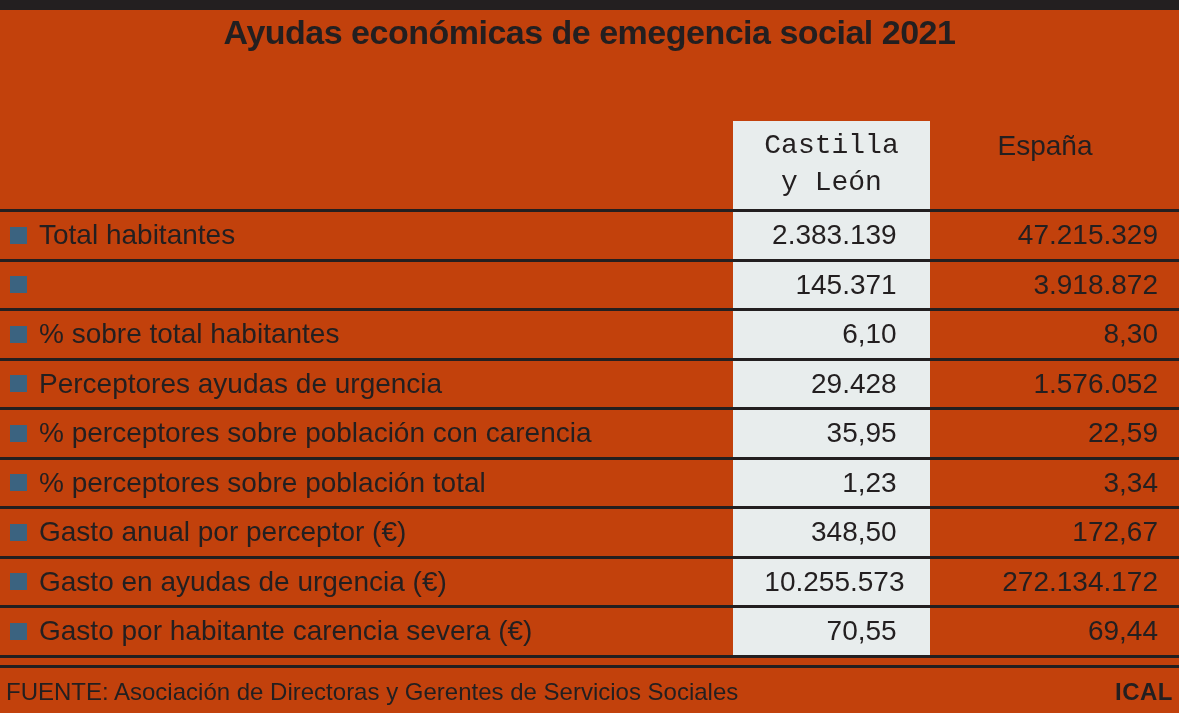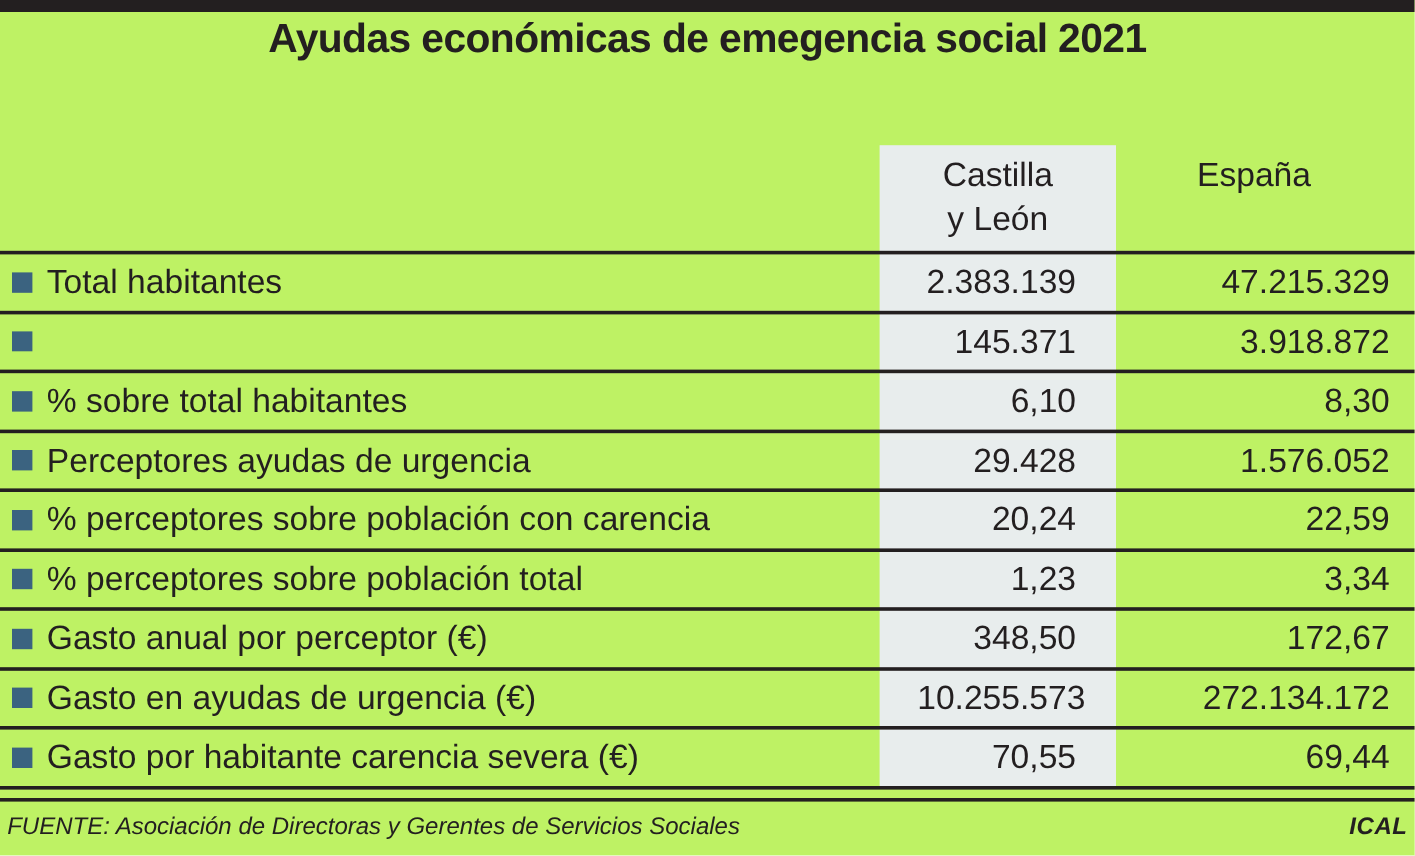--- a/index.html
+++ b/index.html
@@ -5,21 +5,21 @@
   :root{
     --rule:#231f20;
     --shade:#e8eded;
     --bullet:#3b6380;
     --text:#231f20;
   }
   html,body{margin:0;padding:0;background:#ffffff;}
   .stage{
     position:relative;
     width:1179px;height:713px;
-    background:#bef264;
+    background:#c2410c;
     font-family:"Liberation Sans", sans-serif;
     color:var(--text);
     overflow:hidden;
   }
   .topbar{
     position:absolute;left:0;top:0;width:1179px;height:10px;
     background:var(--rule);
   }
   .title{
     position:absolute;left:0;top:13px;width:1179px;
@@ -34,21 +34,21 @@
   }
   .table{
     position:absolute;left:0;top:121px;width:1179px;
   }
   .header-row{
     display:flex;height:88px;box-sizing:border-box;
   }
   .h-spacer{width:733px;}
   .h-cyl{
     width:197px;text-align:center;
-    font-size:28px;line-height:37px;padding-top:6px;box-sizing:border-box;
+    font-size:28px;line-height:37px;padding-top:6px;box-sizing:border-box;font-family:Liberation Mono, monospace;
   }
   .h-esp{
     width:230px;text-align:center;
     font-size:28px;line-height:37px;padding-top:6px;box-sizing:border-box;
   }
   .row{
     display:flex;align-items:center;
     height:49.5px;box-sizing:border-box;
     border-top:3px solid var(--rule);
     font-size:28px;
@@ -76,22 +76,21 @@
     white-space:nowrap;
   }
   .double-rule{
     height:13px;box-sizing:border-box;
     border-top:3px solid var(--rule);
     border-bottom:3px solid var(--rule);
   }
   .footer{
     position:absolute;left:6px;top:678px;width:1167px;
     display:flex;justify-content:space-between;align-items:baseline;
-    font-size:20px;
-    font-style:italic;
+    font-size:24px;
   }
   .credit{font-weight:bold;letter-spacing:0.5px;}
 </style>
 </head>
 <body>
 
 <div class="stage">
 
   <div class="topbar"></div>
 
@@ -144,21 +143,21 @@
     </div>
     <div class="cyl-cell">29.428</div>
     <div class="esp-cell">1.576.052</div>
   </div>
 
   <div class="row">
     <div class="label-cell">
       <span class="bullet"></span>
       <span>% perceptores sobre población con carencia</span>
     </div>
-    <div class="cyl-cell">20,24</div>
+    <div class="cyl-cell">35,95</div>
     <div class="esp-cell">22,59</div>
   </div>
 
   <div class="row">
     <div class="label-cell">
       <span class="bullet"></span>
       <span>% perceptores sobre población total</span>
     </div>
     <div class="cyl-cell">1,23</div>
     <div class="esp-cell">3,34</div>

